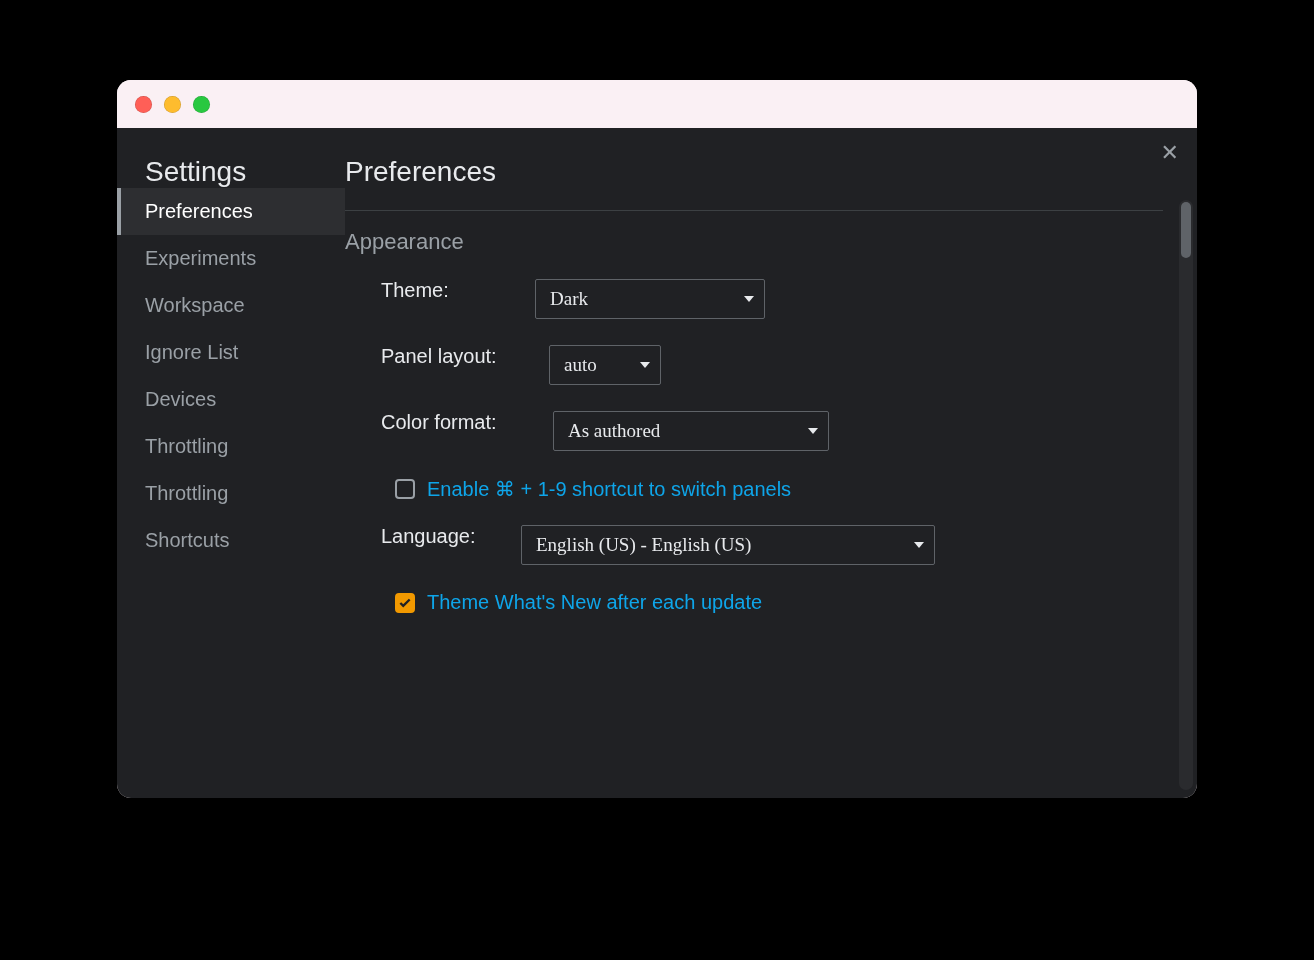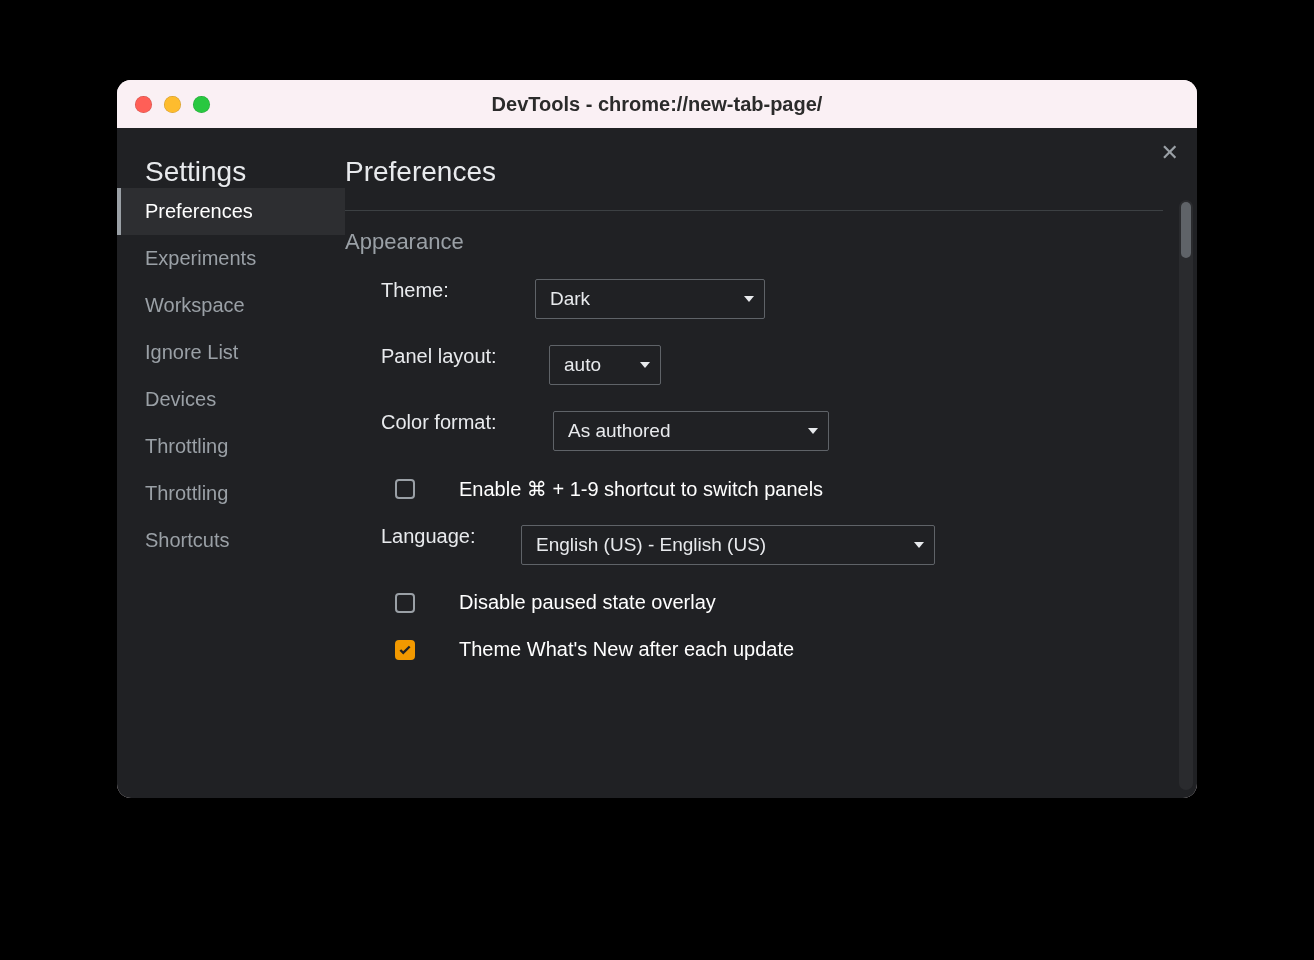--- a/index.html
+++ b/index.html
@@ -106,31 +106,31 @@
     border:1px solid #5f6368;
     background:#202124;
     color:#e8eaed;
     height: 40px;
     padding: 0 36px 0 14px;
     font-size: 19px;
     display:flex; align-items:center;
     position:relative;
     cursor:pointer;
     border-radius:2px;
+    font-family:Liberation Serif, serif;
   }
   .select .caret {
     position:absolute; right:10px; top:50%; transform:translateY(-50%);
     width:0;height:0;border-left:5px solid transparent;border-right:5px solid transparent;border-top:6px solid #e8eaed;
   }
   .check-row {
     display:flex; align-items:center;
     margin: 0 0 24px 50px;
-    font-size: 20px; color:#ffffff;
+    font-size: 20px; color:#0ea5e9;
     cursor:pointer;
-    gap:32px;
   }
   .checkbox {
     width:20px; height:20px; border:2px solid #9aa0a6;
     border-radius:4px; margin-right:12px; flex-shrink:0;
     display:flex; align-items:center; justify-content:center;
   }
   .checkbox.checked {
     background:#f29900; border-color:#f29900;
   }
   .checkbox.checked svg { width:14px; height:14px; }
@@ -146,21 +146,20 @@
 </head>
 <body>
 
 <div class="window">
   <div class="titlebar">
     <div class="traffic">
       <div class="dot red"></div>
       <div class="dot yellow"></div>
       <div class="dot green"></div>
     </div>
-    <div class="title">DevTools - chrome://new-tab-page/</div>
   </div>
 
   <div class="chrome-body">
     <div class="close-x">✕</div>
 
     <aside class="sidebar">
       <h1>Settings</h1>
       <div class="nav-item active"><span>Preferences</span></div>
       <div class="nav-item"><span>Experiments</span></div>
       <div class="nav-item"><span>Workspace</span></div>
@@ -206,24 +205,20 @@
       </div>
 
       <div class="row" style="margin-top:4px">
         <span class="lbl" style="min-width:140px">Language:</span>
         <div class="select" style="width:414px">
           <span>English (US) - English (US)</span>
           <span class="caret"></span>
         </div>
       </div>
 
-      <div class="check-row">
-        <span class="checkbox"></span>
-        <span>Disable paused state overlay</span>
-      </div>
 
       <div class="check-row">
         <span class="checkbox checked">
           <svg viewBox="0 0 24 24">
               <path fill="none" stroke="#202124" stroke-width="4" d="M4 12l5 5L20 6"></path>
             </svg>
         </span>
         <span>Theme What's New after each update</span>
       </div>
 

